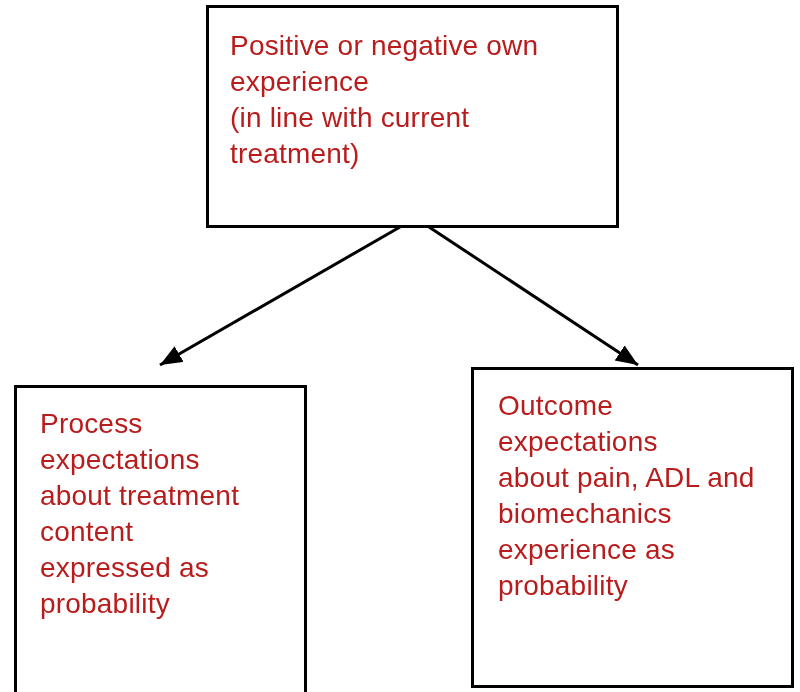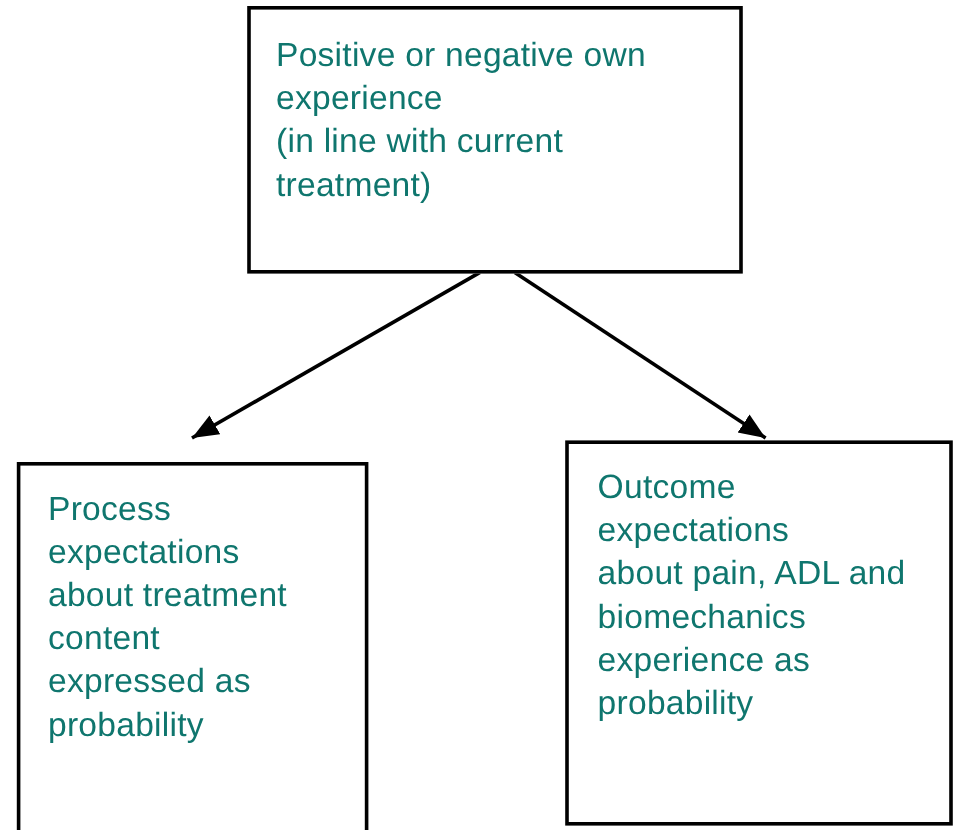--- a/index.html
+++ b/index.html
@@ -6,21 +6,21 @@
     margin: 0;
     padding: 0;
     background: #ffffff;
   }
   .canvas {
     position: relative;
     width: 800px;
     height: 692px;
     background: #ffffff;
     font-family: "Liberation Sans", sans-serif;
-    color: #0f766e;
+    color: #b91c1c;
     overflow: hidden;
   }
   .arrows {
     position: absolute;
     left: 0;
     top: 0;
     width: 800px;
     height: 692px;
     pointer-events: none;
   }

